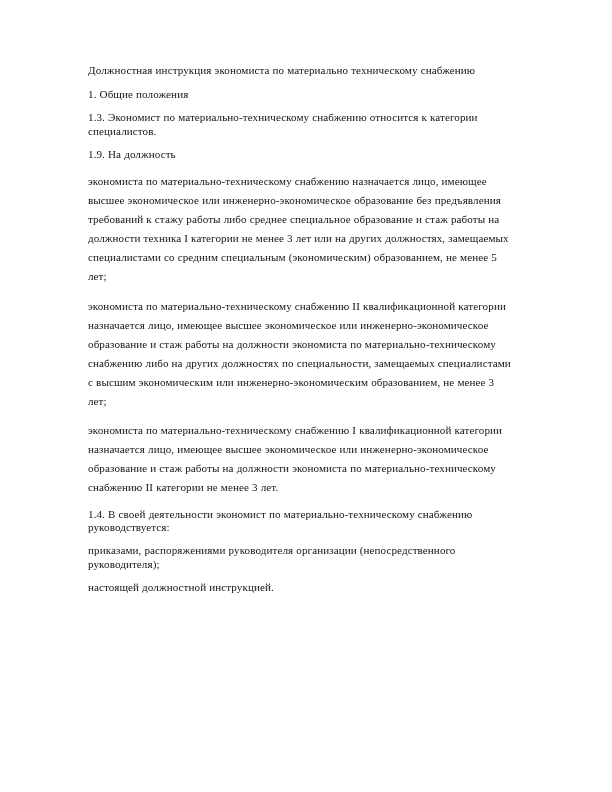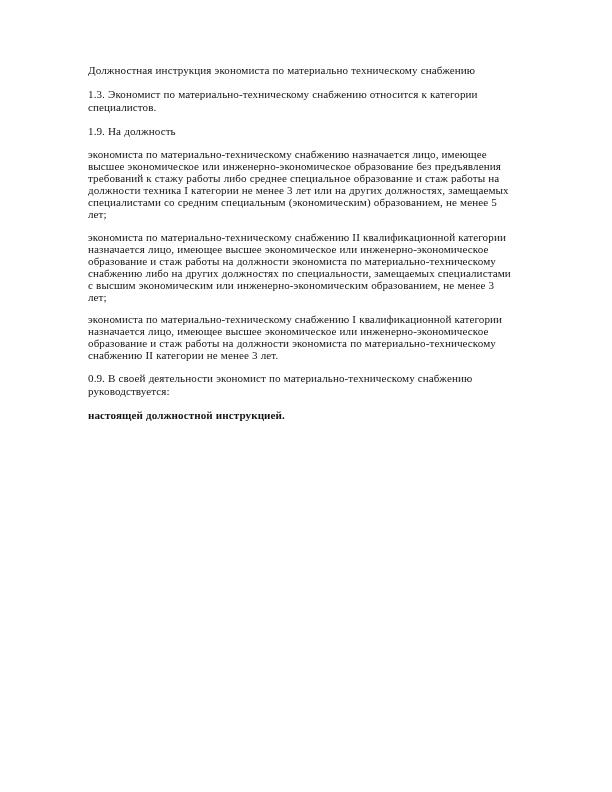--- a/index.html
+++ b/index.html
@@ -37,49 +37,50 @@
     line-height: 13.2px;
     text-align: left;
     margin: 0 0 10.5px 0;
     letter-spacing: 0.08px;
     word-spacing: 0.2px;
     white-space: pre-wrap;
   }
 
   .para:last-child {
     margin-bottom: 4px;
-    font-weight: bold;
   }
 
   
   .para.tight {
-    line-height: 12px;
+    line-height: 19px;
   }
 </style>
 </head>
 <body>
 
 <div id="page">
   <div id="doc-body">
 
     <p class="para">Должностная инструкция экономиста по материально техническому снабжению</p>
 
+    <p class="para">1. Общие положения</p>
 
     <p class="para">1.3. Экономист по материально-техническому снабжению относится к категории специалистов.</p>
 
 
     <p class="para">1.9. На должность</p>
 
     <p class="para tight">экономиста по материально-техническому снабжению назначается лицо, имеющее высшее экономическое или инженерно-экономическое образование без предъявления требований к стажу работы либо среднее специальное образование и стаж работы на должности техника I категории не менее 3 лет или на других должностях, замещаемых специалистами со средним специальным (экономическим) образованием, не менее 5 лет;</p>
 
     <p class="para tight">экономиста по материально-техническому снабжению II квалификационной категории назначается лицо, имеющее высшее экономическое или инженерно-экономическое образование и стаж работы на должности экономиста по материально-техническому снабжению либо на других должностях по специальности, замещаемых специалистами с высшим экономическим или инженерно-экономическим образованием, не менее 3 лет;</p>
 
     <p class="para tight">экономиста по материально-техническому снабжению I квалификационной категории назначается лицо, имеющее высшее экономическое или инженерно-экономическое образование и стаж работы на должности экономиста по материально-техническому снабжению II категории не менее 3 лет.</p>
 
-    <p class="para">0.9. В своей деятельности экономист по материально-техническому снабжению руководствуется:</p>
+    <p class="para">1.4. В своей деятельности экономист по материально-техническому снабжению руководствуется:</p>
 
 
 
+    <p class="para">приказами, распоряжениями руководителя организации (непосредственного руководителя);</p>
 
     <p class="para">настоящей должностной инструкцией.</p>
 
   </div>
 </div>
 
 </body></html>

